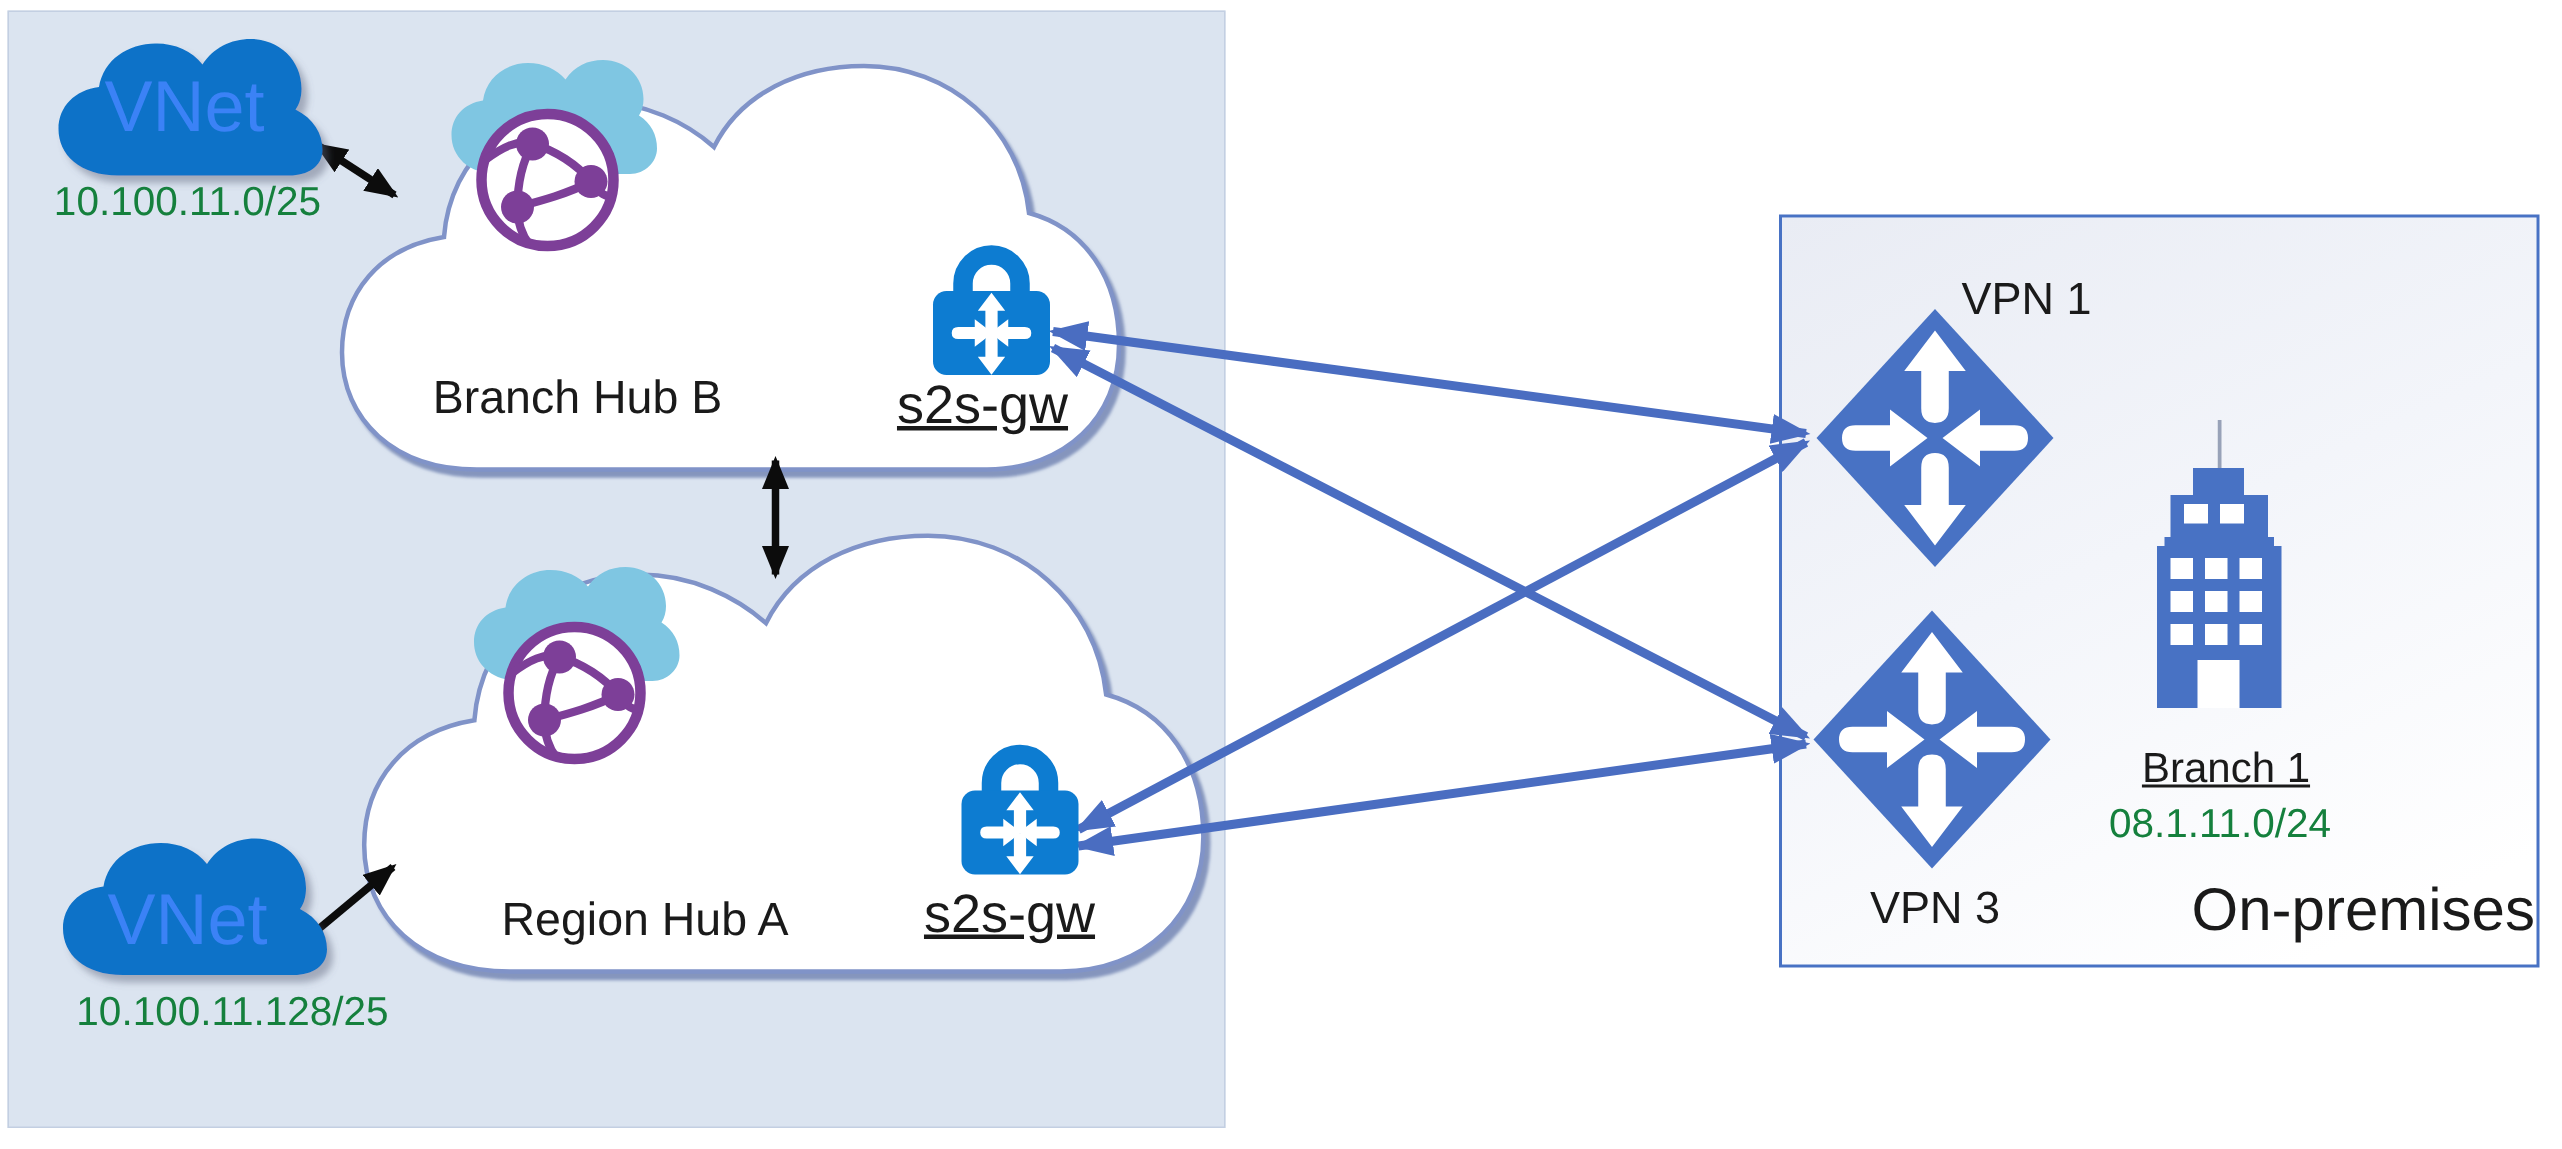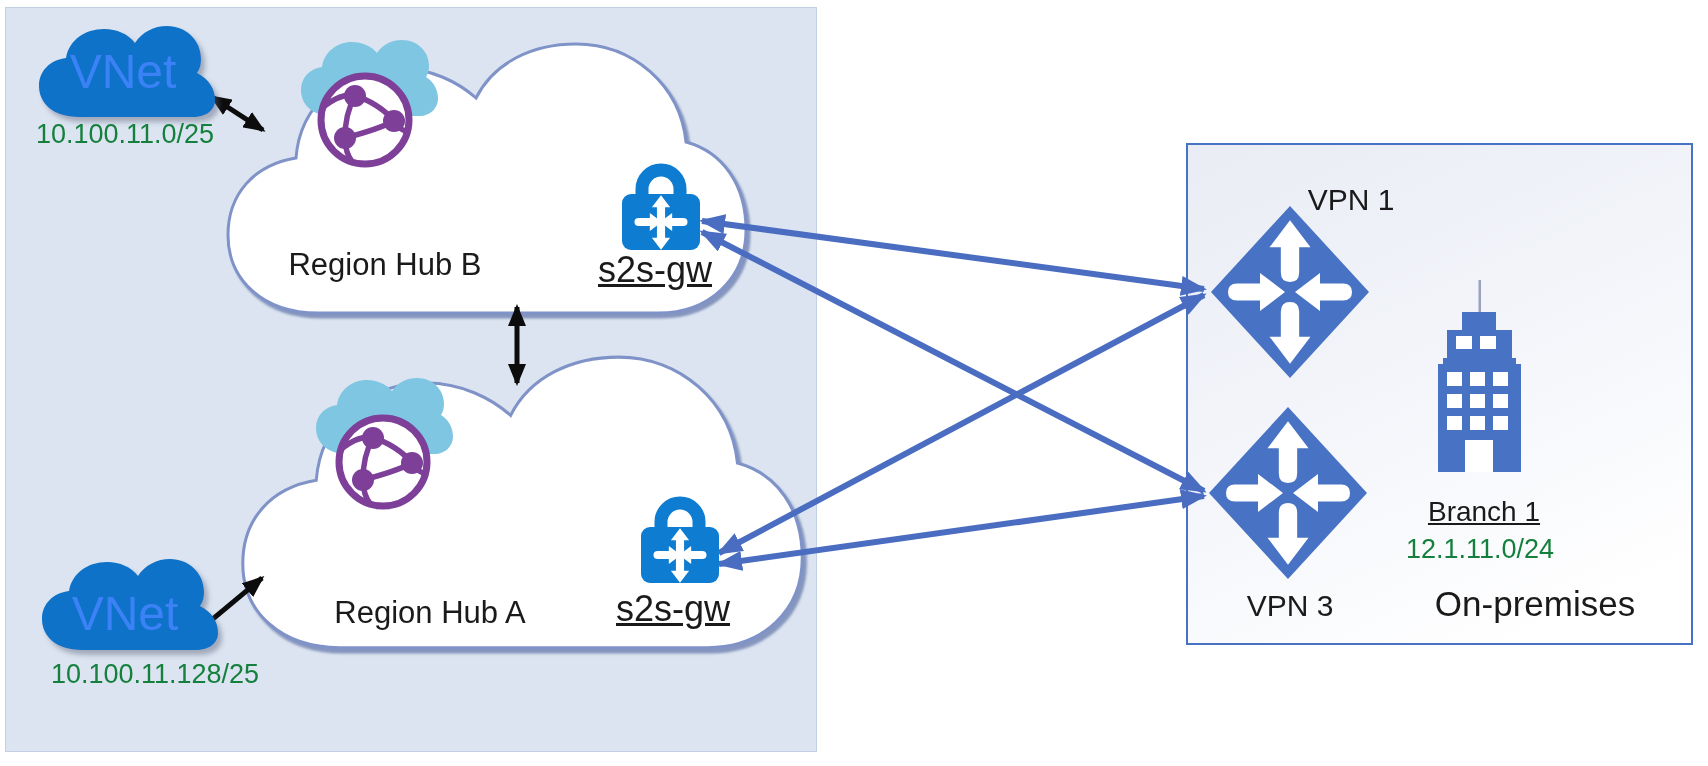--- a/index.html
+++ b/index.html
@@ -19,21 +19,21 @@
   }
   #diagram-svg{left:0;top:0;width:1708px;height:766px;}
   .lbl{position:absolute;color:#1a1a1a;text-align:center;white-space:nowrap;line-height:1.1;}
   .lbl-vnet{color:#3b82f6;font-size:48px;}
   .lbl-cidr{color:#15803d;font-size:27px;}
   .lbl-hub{font-size:31px;}
   .lbl-gw{font-size:36px;text-decoration:underline;}
   .lbl-region{font-size:40px;}
   .lbl-vpn{font-size:30px;}
   .lbl-branch{font-size:28px;text-decoration:underline;}
-  .lbl-onprem{font-size:35px;}
+  .lbl-onprem{font-size:40px;text-align:right;}
 </style>
 </head>
 <body>
 
 <div id="canvas">
 
   <div class="abs" id="region-box"></div>
 
   <div class="abs" id="onprem-box"></div>
 
@@ -171,27 +171,27 @@
 
     <use href="#building" transform="translate(1438,280)"></use>
   </svg>
 
   <div class="lbl lbl-vnet" style="left:58px;top:46px;width:130px;">VNet</div>
   <div class="lbl lbl-cidr" style="left:15px;top:120px;width:220px;">10.100.11.0/25</div>
 
   <div class="lbl lbl-vnet" style="left:60px;top:588px;width:130px;">VNet</div>
   <div class="lbl lbl-cidr" style="left:30px;top:660px;width:250px;">10.100.11.128/25</div>
 
-  <div class="lbl lbl-hub" style="left:255px;top:248px;width:260px;">Region Hub B</div>
+  <div class="lbl lbl-hub" style="left:255px;top:248px;width:260px;">Branch Hub B</div>
   <div class="lbl lbl-gw" style="left:595px;top:250px;width:120px;">s2s-gw</div>
 
   <div class="lbl lbl-hub" style="left:305px;top:596px;width:250px;">Region Hub A</div>
   <div class="lbl lbl-gw" style="left:613px;top:589px;width:120px;">s2s-gw</div>
 
 
   <div class="lbl lbl-vpn" style="left:1281px;top:165px;width:140px;margin-top:18px;">VPN 1</div>
   <div class="lbl lbl-vpn" style="left:1220px;top:589px;width:140px;">VPN 3</div>
 
   <div class="lbl lbl-branch" style="left:1414px;top:497px;width:140px;">Branch 1</div>
-  <div class="lbl lbl-cidr" style="left:1400px;top:535px;width:160px;">12.1.11.0/24</div>
+  <div class="lbl lbl-cidr" style="left:1400px;top:535px;width:160px;">08.1.11.0/24</div>
 
   <div class="lbl lbl-onprem" style="left:1380px;top:585px;width:310px;">On-premises</div>
 </div>
 
 </body></html>

